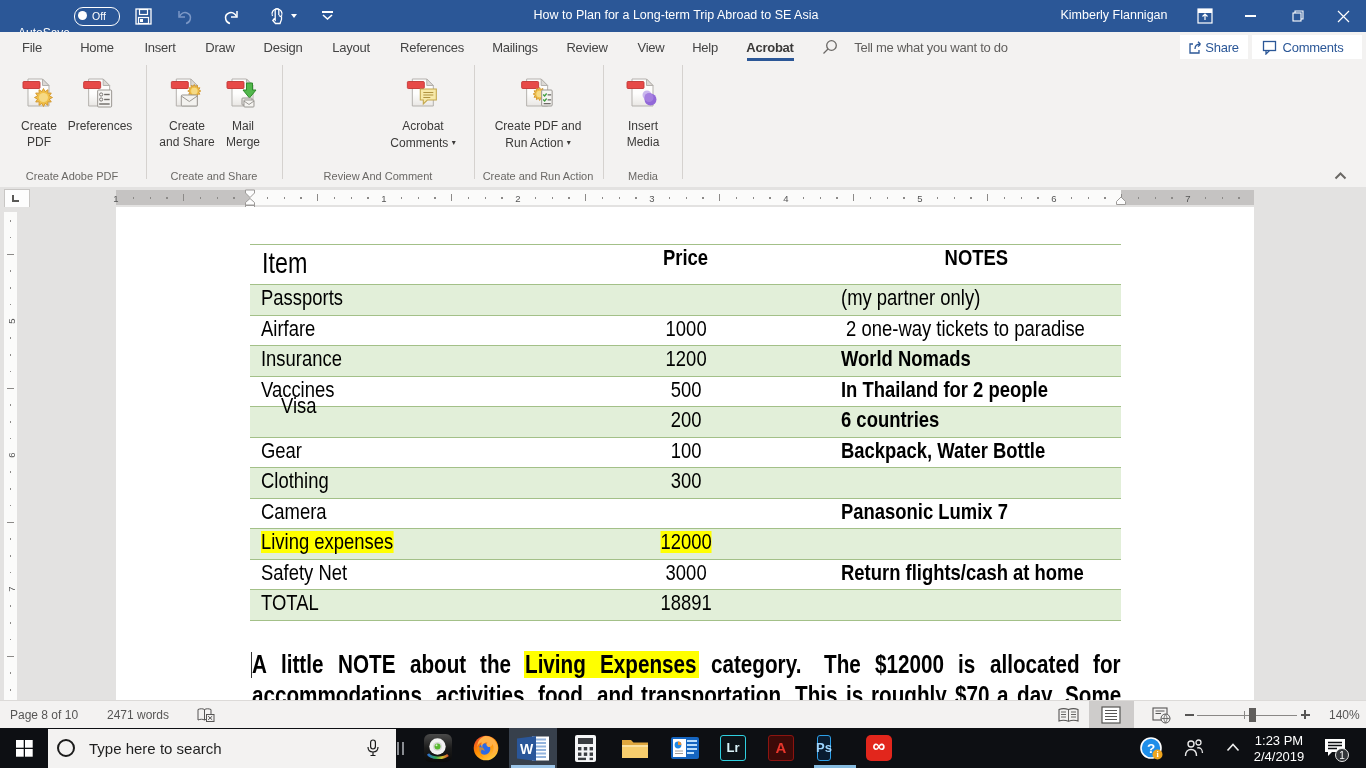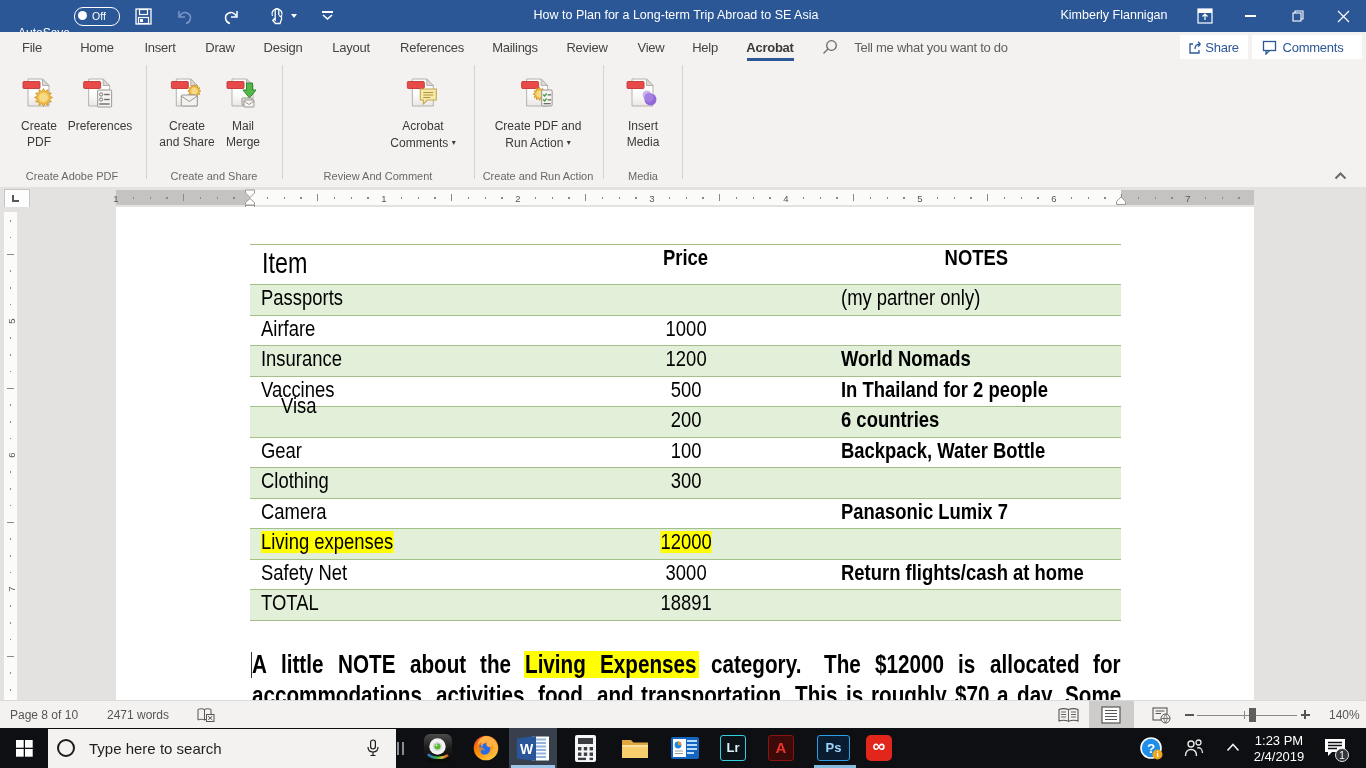--- a/index.html
+++ b/index.html
@@ -365,20 +365,21 @@
 <div class="c1" style="top:41px;left:262px;font-size:29.5px;line-height:29.5px;"><span class="cnd" style="transform:scaleX(0.79);">Item</span></div>
 <div class="c2 b" style="top:40.2px;"><span class="cndc">Price</span></div>
 <div class="c3 b" style="top:40.2px;left:786px;width:380px;text-align:center;"><span class="cndc">NOTES</span></div>
 <div class="row grn" style="top:77.0px;height:30.5px;"></div>
 <div class="bline" style="top:77.0px;"></div>
 <div class="c1" style="top:80.2px;"><span class="cnd">Passports</span></div>
 <div class="c3" style="top:80.2px;"><span class="cnd">(my partner only)</span></div>
 <div class="bline" style="top:107.5px;"></div>
 <div class="c1" style="top:110.7px;"><span class="cnd">Airfare</span></div>
 <div class="c2" style="top:110.7px;"><span class="cndc">1000</span></div>
+<div class="c3" style="top:110.7px;"><span class="cnd">&nbsp;2 one-way tickets to paradise</span></div>
 <div class="row grn" style="top:138.0px;height:30.5px;"></div>
 <div class="bline" style="top:138.0px;"></div>
 <div class="c1" style="top:141.2px;"><span class="cnd">Insurance</span></div>
 <div class="c2" style="top:141.2px;"><span class="cndc">1200</span></div>
 <div class="c3 b" style="top:141.2px;"><span class="cnd">World Nomads</span></div>
 <div class="bline" style="top:168.5px;"></div>
 <div class="c1" style="top:171.7px;"><span class="cnd">Vaccines</span></div>
 <div class="c2" style="top:171.7px;"><span class="cndc">500</span></div>
 <div class="c3 b" style="top:171.7px;"><span class="cnd">In Thailand for 2 people</span></div>
 <div class="row grn" style="top:199.0px;height:30.5px;"></div>
@@ -561,21 +562,21 @@
         <rect x="16" y="7" width="10" height="2" fill="#bbdefb"></rect>
 <rect x="16" y="11" width="10" height="2" fill="#bbdefb"></rect>
         <rect x="16" y="15" width="7" height="2" fill="#bbdefb"></rect>
       </svg>
 <div class="abs" style="left:720px;top:7px;width:26px;height:26px;background:#0c1318;border:1.3px solid #2fd0e0;border-radius:3px;box-sizing:border-box;">
 <span style="position:absolute;left:50%;top:50%;transform:translate(-50%,-52%);font-size:13px;font-weight:bold;color:#d8f2f8;">Lr</span>
       </div>
 <div class="abs" style="left:768px;top:7px;width:26px;height:26px;background:#3c0a08;border:1.3px solid #8c1410;border-radius:3px;box-sizing:border-box;">
 <span style="position:absolute;left:50%;top:50%;transform:translate(-50%,-52%);font-size:15px;font-weight:bold;color:#e8352b;">A</span>
       </div>
-<div class="abs" style="left:817px;top:7px;width:33px;height:26px;background:#0a1c30;border:1.3px solid #2d9fe8;border-radius:3px;box-sizing:border-box;">
+<div class="abs" style="left:817px;top:7px;width:14px;height:26px;background:#0a1c30;border:1.3px solid #2d9fe8;border-radius:3px;box-sizing:border-box;">
 <span style="position:absolute;left:50%;top:50%;transform:translate(-50%,-52%);font-size:13px;font-weight:bold;color:#9ed6ff;">Ps</span>
       </div>
 <div class="abs" style="left:814px;top:37px;width:42px;height:3px;background:#86bbe0;"></div>
 <div class="abs" style="left:866px;top:7px;width:26px;height:26px;background:#e2261c;border-radius:5px;">
 <span style="position:absolute;left:50%;top:50%;transform:translate(-50%,-58%);font-size:18px;font-weight:bold;color:#fff;">∞</span>
       </div>
 <svg class="abs" style="left:1140px;top:9px;" width="23" height="23" viewBox="0 0 23 23">
 <circle cx="11" cy="11" r="10" fill="#1e8ee9" stroke="#fff" stroke-width="1.6"></circle>
 <text x="11" y="16" font-size="13.5" font-weight="bold" fill="#fff" text-anchor="middle" font-family="Liberation Sans">?</text>
 <circle cx="17.5" cy="17.5" r="5" fill="#efa51d"></circle>

